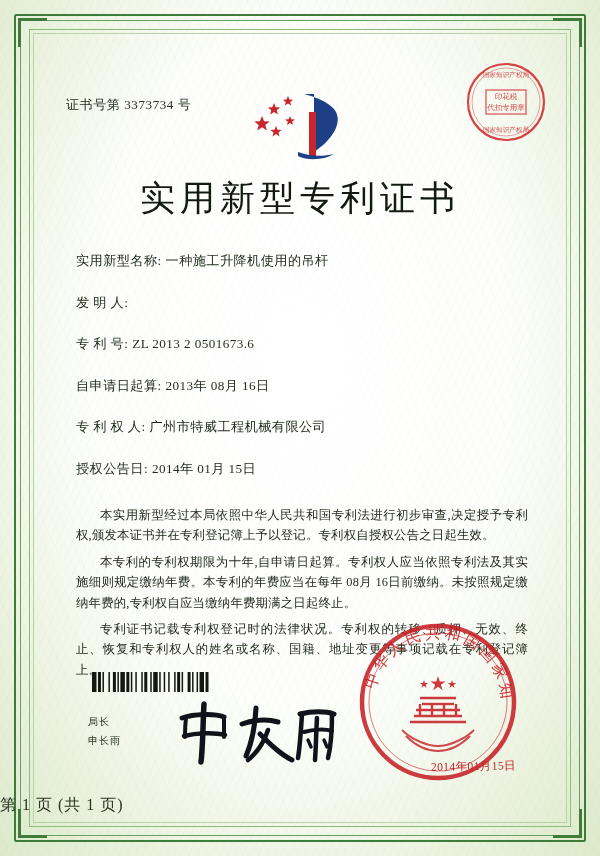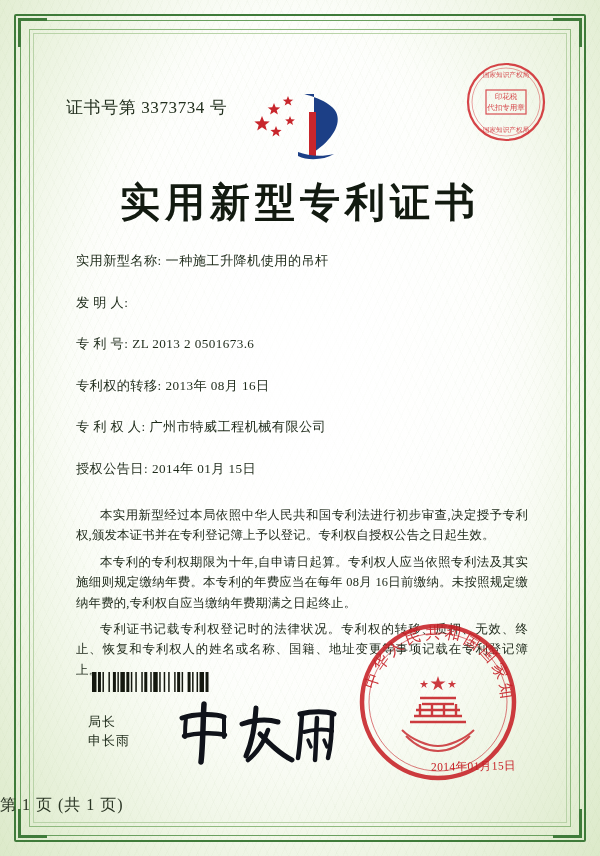--- a/index.html
+++ b/index.html
@@ -72,21 +72,21 @@
   .corner.tl { left: 18px; top: 18px; border-left-width: 3px; border-top-width: 3px; }
   .corner.tr { right: 18px; top: 18px; border-right-width: 3px; border-top-width: 3px; }
   .corner.bl { left: 18px; bottom: 18px; border-left-width: 3px; border-bottom-width: 3px; }
   .corner.br { right: 18px; bottom: 18px; border-right-width: 3px; border-bottom-width: 3px; }
 
   
   .cert-no {
     position: absolute;
     left: 66px;
     top: 96px;
-    font-size: 17px;
+    font-size: 13px;
     color: #23301f;
     letter-spacing: 0.6px;
     white-space: nowrap;
   }
 
   
   .emblem {
     position: absolute;
     left: 50%;
     top: 86px;
@@ -104,22 +104,22 @@
     height: 84px;
   }
 
   
   .title {
     position: absolute;
     left: 0;
     right: 0;
     top: 175px;
     text-align: center;
-    font-size: 40px;
-    font-weight: bold;
+    font-size: 35px;
+    font-weight: normal;
     letter-spacing: 5px;
     color: #121a10;
     font-family: "DejaVu Serif", "Liberation Serif", serif;
   }
 
   
   .fields {
     position: absolute;
     left: 76px;
     right: 60px;
@@ -166,21 +166,21 @@
     top: 672px;
     width: 118px;
     height: 20px;
   }
 
   
   .sig-block {
     position: absolute;
     left: 88px;
     top: 712px;
-    font-size: 13px;
+    font-size: 10px;
     color: #1d2a19;
     line-height: 19px;
     letter-spacing: 1px;
   }
   .sig-script {
     position: absolute;
     left: 168px;
     top: 700px;
     width: 172px;
     height: 66px;
@@ -274,21 +274,21 @@
       <span class="field-value">一种施工升降机使用的吊杆</span>
     </div>
     <div class="field-row">
       <span class="field-label">发 明 人:</span>
     </div>
     <div class="field-row">
       <span class="field-label">专 利 号:</span>
       <span class="field-value">ZL 2013 2 0501673.6</span>
     </div>
     <div class="field-row">
-      <span class="field-label">专利权的转移:</span>
+      <span class="field-label">自申请日起算:</span>
       <span class="field-value">2013年 08月 16日</span>
     </div>
     <div class="field-row">
       <span class="field-label">专 利 权 人:</span>
       <span class="field-value">广州市特威工程机械有限公司</span>
     </div>
     <div class="field-row">
       <span class="field-label">授权公告日:</span>
       <span class="field-value">2014年 01月 15日</span>
     </div>

